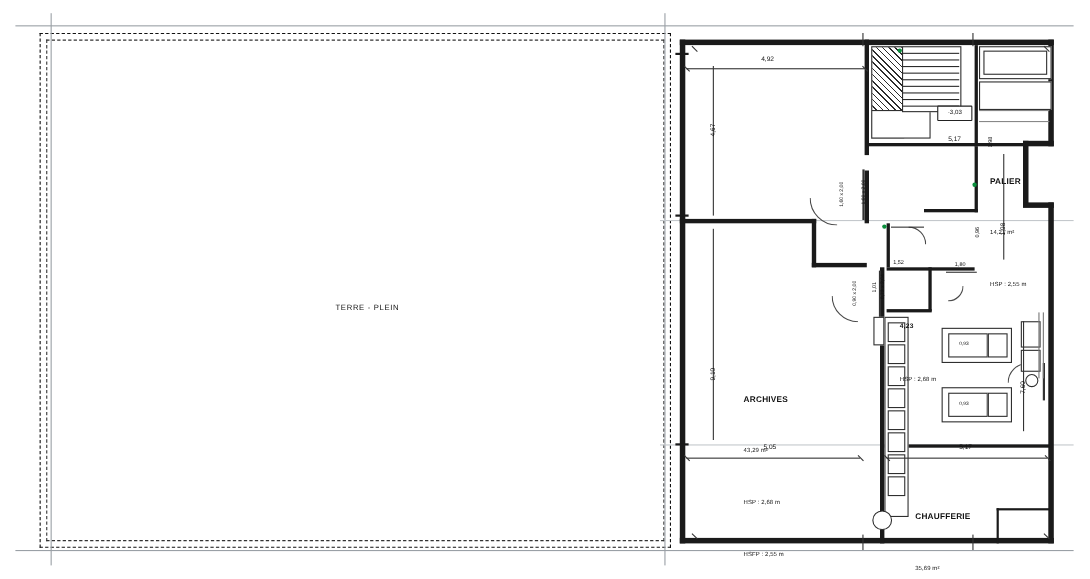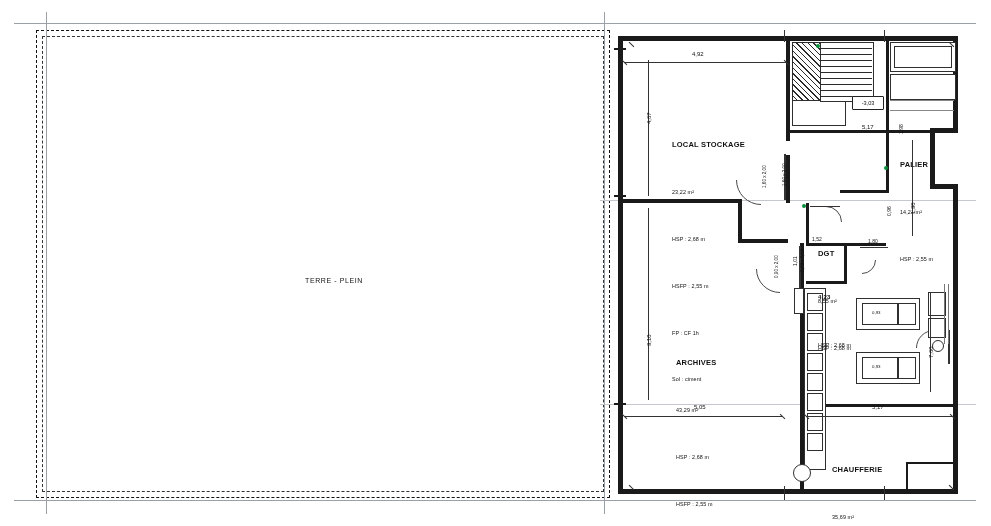--- a/index.html
+++ b/index.html
@@ -276,40 +276,27 @@
   <div class="equip-inner" style="left:807px; top:393px; width:14px; height:16px;"></div>
   <div class="equip-inner" style="left:807px; top:413px; width:14px; height:16px;"></div>
   <div class="equip-inner" style="left:807px; top:433px; width:14px; height:16px;"></div>
   <div class="circle" style="left:793px; top:464px; width:16px; height:16px;"></div>
 
   <div class="equip" style="left:794px; top:288px; width:8px; height:24px;"></div>
 
   <div class="thinline" style="left:944px; top:284px; width:1px; height:60px; background:#777;"></div>
   <div class="thinline" style="left:948px; top:284px; width:1px; height:60px; background:#777;"></div>
 
-  <div class="lbl" style="left:672px; top:100px;">
-    <div class="lbl-title">LOCAL STOCKAGE</div>
-    <div class="lbl-sub">23,22 m²</div>
-    <div class="lbl-sub">HSP : 2,68 m</div>
-    <div class="lbl-sub">HSFP : 2,55 m</div>
-    <div class="lbl-sub">FP : CF 1h</div>
-    <div class="lbl-sub">Sol : ciment</div>
-  </div>
 
   <div class="lbl" style="left:900px; top:120px;">
     <div class="lbl-title">PALIER</div>
     <div class="lbl-sub">14,21 m²</div>
     <div class="lbl-sub">HSP : 2,55 m</div>
   </div>
 
-  <div class="lbl" style="left:818px; top:209px;">
-    <div class="lbl-title">DGT</div>
-    <div class="lbl-sub">8,55 m²</div>
-    <div class="lbl-sub">HSP : 2,68 m</div>
-  </div>
 
   <div class="lbl" style="left:676px; top:318px;">
     <div class="lbl-title">ARCHIVES</div>
     <div class="lbl-sub">43,29 m²</div>
     <div class="lbl-sub">HSP : 2,68 m</div>
     <div class="lbl-sub">HSFP : 2,55 m</div>
     
     
   </div>
 

